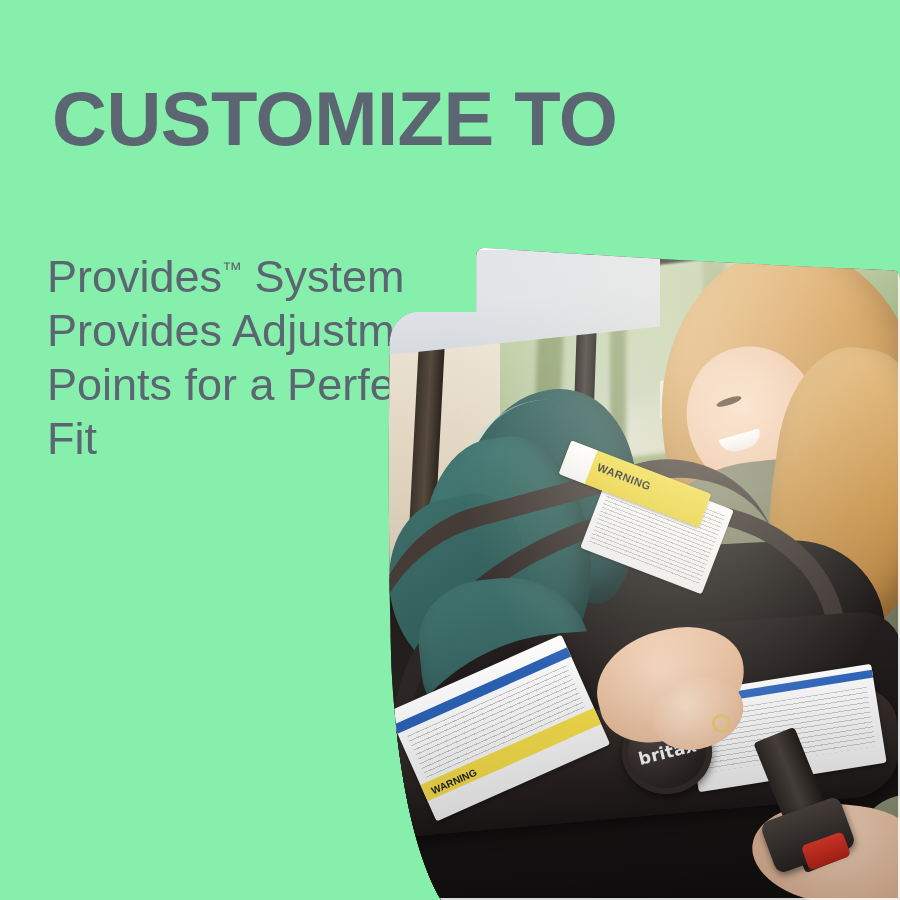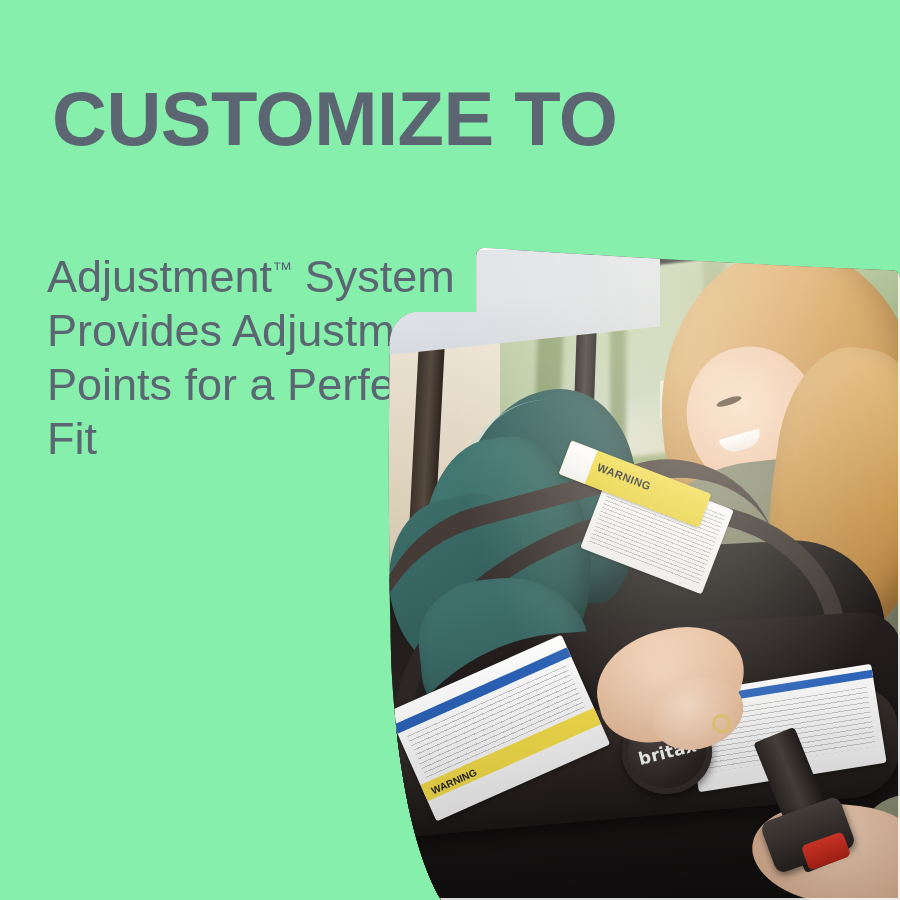--- a/index.html
+++ b/index.html
@@ -392,21 +392,21 @@
                  L1.000,1.000
                  L0.150,1.000
                  C0.100,0.930 0.068,0.800 0.058,0.640
                  C0.052,0.470 0.053,0.290 0.055,0.150 Z"></path>
       </clipPath>
     </defs>
   </svg>
 
   <h1 class="headline"><span>CUSTOMIZE TO</span><br></h1>
 
-  <p class="subhead"><span>Adjustment</span><span class="tm">™</span><span> System Provides Adjustment Points for a Perfect Fit</span></p>
+  <p class="subhead"><span>Provides</span><span class="tm">™</span><span> System Provides Adjustment Points for a Perfect Fit</span></p>
 
   <div class="photo-wrap">
     <div class="photo">
 
       <div class="window"></div>
       <div class="tree t1"></div>
       <div class="tree t2"></div>
       <div class="tree t3"></div>
       <div class="tree t4"></div>
       <div class="fence"></div>

